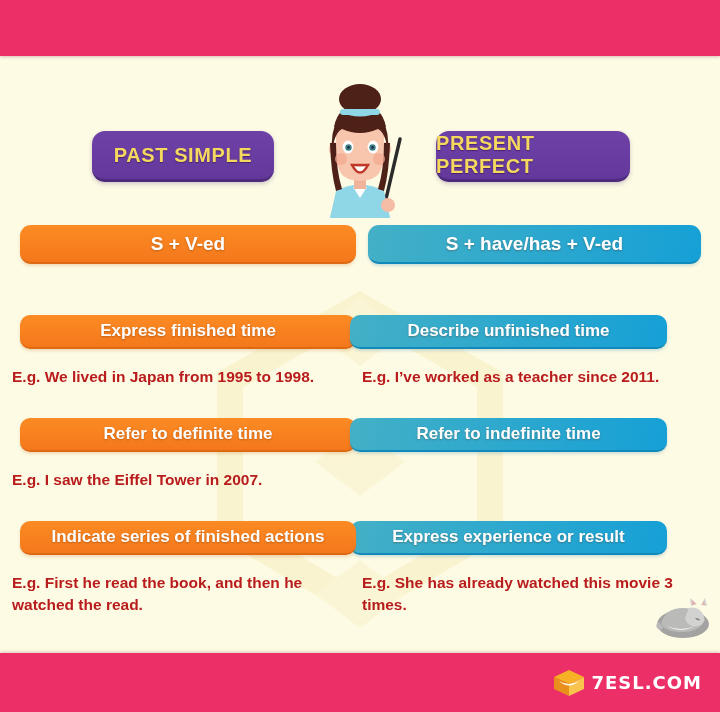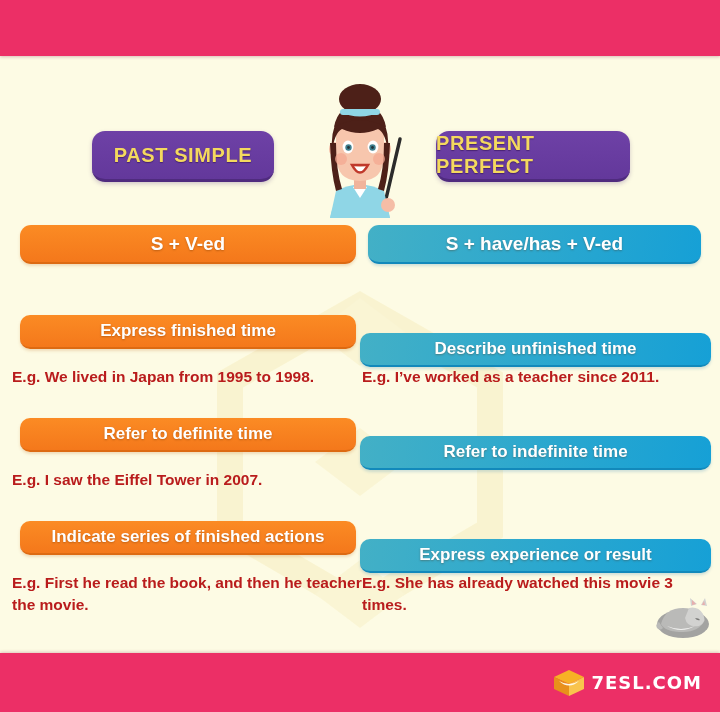--- a/index.html
+++ b/index.html
@@ -149,21 +149,21 @@
   }
   .pill.formula.left  { left: 20px;  width: 336px; }
   .pill.formula.right { left: 368px; width: 333px; }
 
   .pill.feature {
     height: 34px;
     border-radius: 10px;
     font-size: 17px;
   }
   .pill.feature.left  { left: 20px;  width: 336px; }
-  .pill.feature.right { left: 360px; width: 351px; margin-top: 18px; }
+  .pill.feature.right { left: 350px; width: 317px; }
 
   .pill.feature.r1 { top: 259px; }
   .pill.feature.r2 { top: 362px; }
   .pill.feature.r3 { top: 465px; }
 
   
   .example {
     position: absolute;
     color: #b91c1c;
     font-weight: bold;
@@ -302,21 +302,21 @@
       <span>Refer to indefinite time</span>
     </div>
     <div class="example left r2">E.g. I saw the Eiffel Tower in 2007.</div>
 
     <div class="pill blue feature right r3">
       <span>Express experience or result</span>
     </div>
     <div class="pill orange feature left r3">
       <span>Indicate series of finished actions</span>
     </div>
-    <div class="example left r3">E.g. First he read the book, and then he teacher the movie.</div>
+    <div class="example left r3">E.g. First he read the book, and then he watched the read.</div>
     <div class="example right r3">E.g. She has already watched this movie 3 times.</div>
 
     <svg class="cat" viewBox="0 0 56 44">
       <ellipse cx="28" cy="28" rx="26" ry="14" fill="#9c9c9c"></ellipse>
       <path d="M6 28 q4 -16 22 -16 q16 0 22 12 q-6 12 -22 12 Q10 36 6 28 Z" fill="#b5b5b5"></path>
       <path d="M34 12 q9 -2 14 6 q4 8 -4 12 q-12 2 -14 -8 Z" fill="#cfcfcf"></path>
       <path d="M36 10 l-1 -8 l7 6 Z" fill="#cfcfcf"></path>
       <path d="M46 9 l4 -7 l2 8 Z" fill="#cfcfcf"></path>
       <path d="M37 9 l0 -5 l4 4 Z" fill="#e7a9a9"></path>
       <path d="M47 9 l2 -4 l1 4 Z" fill="#e7a9a9"></path>

